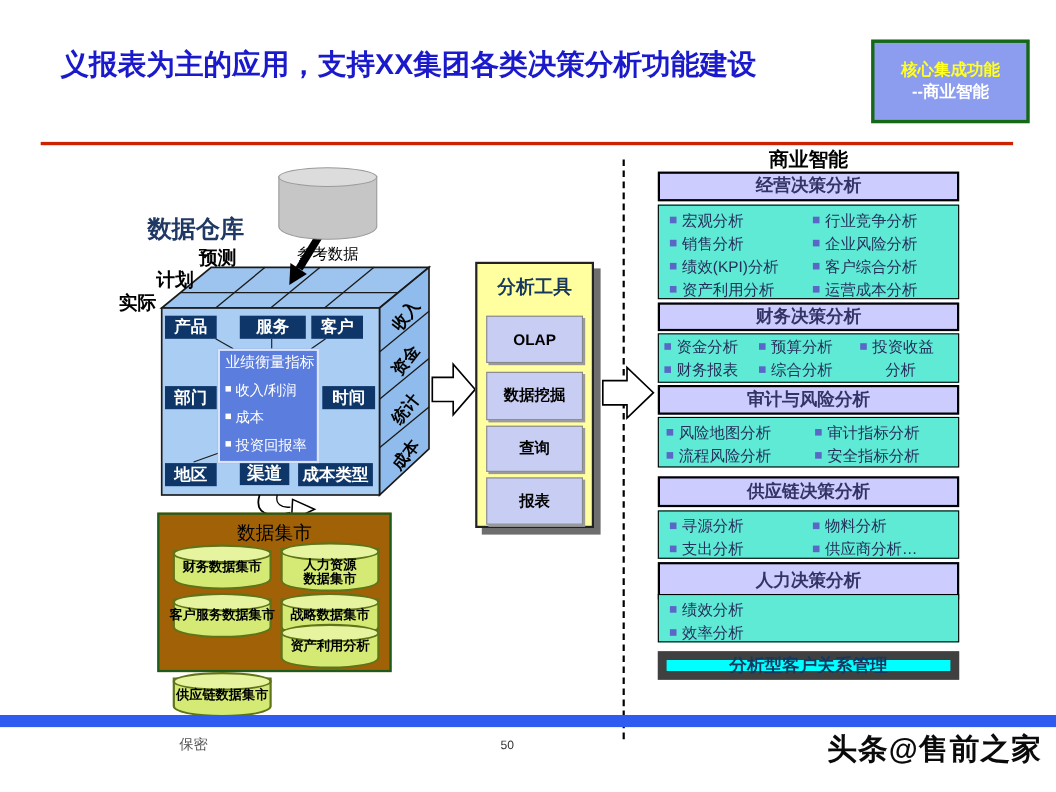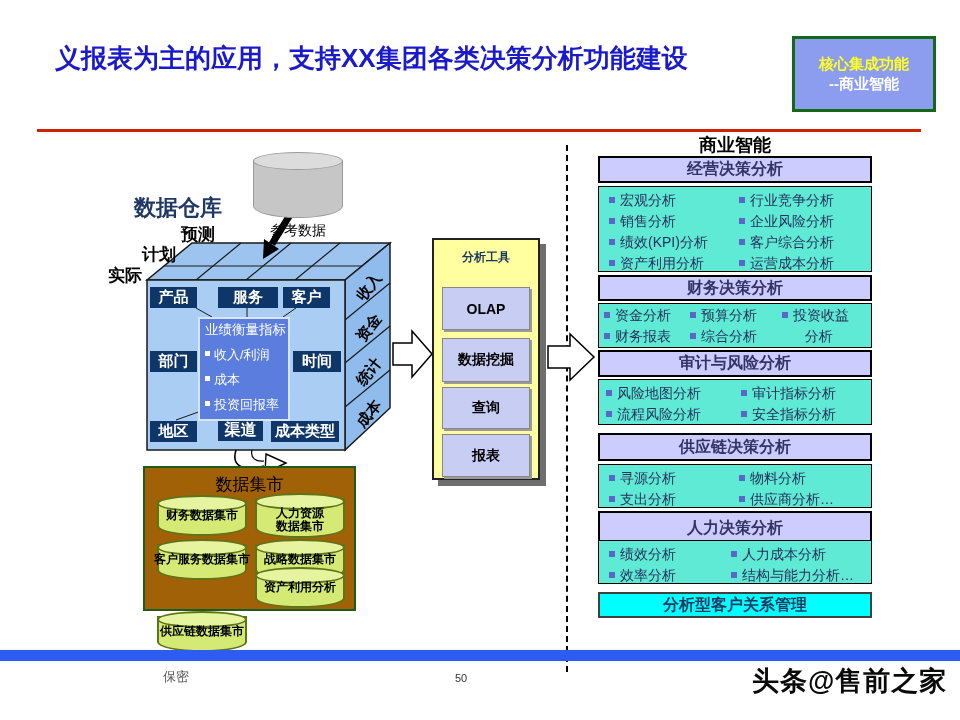--- a/index.html
+++ b/index.html
@@ -25,33 +25,33 @@
   .ref-top{position:absolute;left:0;top:0;width:88px;height:16px;background:#dcdcdc;border:1px solid #9a9a9a;border-radius:50%;}
   .ref-label{position:absolute;left:0;top:26px;width:90px;text-align:center;font-size:14px;color:#000;margin-top:44px;}
   
   .dim{background:#0e3668;color:#fff;font-weight:bold;font-size:15px;display:flex;align-items:center;justify-content:center;z-index:2;white-space:nowrap;}
   .kpi{left:198px;top:317px;width:92px;height:104px;background:#5b7ddd;border:2px solid #d8e4fb;z-index:2;color:#fff;padding:2px 0 0 5px;box-sizing:border-box;}
   .kpi-title{font-size:13.5px;margin-bottom:4px;}
   .kpi-item{display:flex;align-items:flex-start;font-size:13px;margin-top:7px;}
   .kpi-sq{width:5px;height:5px;background:#fff;margin:5px 4px 0 0;flex:none;}
   
   .tools{left:432px;top:238px;width:108px;height:242px;background:#ffffa0;border:2px solid #222;box-shadow:6px 6px 0 #6e6e6e;z-index:2;box-sizing:border-box;}
-  .tools-title{position:absolute;left:0;top:9px;width:100%;text-align:center;font-size:12px;font-weight:bold;color:#17375E;}
+  .tools-title{position:absolute;left:0;top:9px;width:100%;text-align:center;font-size:17px;font-weight:bold;color:#17375E;}
   .tool-btn{position:absolute;left:8px;width:88px;height:40px;background:#c8cdf4;border:1px solid #888;box-shadow:2px 2px 0 #9a9a9a;
             display:flex;align-items:center;justify-content:center;font-size:14px;font-weight:bold;color:#000;box-sizing:border-box;}
   
   .bi-title{left:598px;top:133px;width:274px;text-align:center;font-size:18px;font-weight:bold;color:#000;z-index:2;}
   .bi-header{left:598px;width:274px;background:#ccccff;border:2px solid #000;display:flex;align-items:center;justify-content:center;
              font-size:16px;font-weight:bold;color:#333366;z-index:2;box-sizing:border-box;}
   .bi-body{left:598px;width:274px;background:#5eead4;border:1.5px solid #000;z-index:2;box-sizing:border-box;}
   .bi-col{position:absolute;top:3px;}
   .bi-item{display:flex;align-items:flex-start;font-size:14px;color:#26305c;line-height:21px;}
   .sq{width:6px;height:6px;background:#5b67c7;margin:7px 5px 0 0;flex:none;}
   .pre{white-space:pre;}
-  .crm-bar{left:598px;top:592px;width:274px;height:26px;background:#00ffff;border:2px solid #404040;display:flex;align-items:center;justify-content:center;
+  .crm-bar{left:598px;top:592px;width:274px;height:26px;background:#00ffff;border:8px solid #404040;display:flex;align-items:center;justify-content:center;
            font-size:16px;font-weight:bold;color:#17375E;z-index:2;box-sizing:border-box;font-family:Liberation Serif, serif;}
   
   .dmart{left:143px;top:466px;width:213px;height:145px;background:#a16207;border:2px solid #1e5c1e;z-index:2;box-sizing:border-box;}
   .dmart-title{position:absolute;left:0;top:5px;width:100%;text-align:center;font-size:17px;color:#000;}
   .cyl{position:absolute;width:90px;height:36px;background:#d4ea75;border:2px solid #5f7318;border-radius:0 0 45px 45px / 0 0 10px 10px;box-sizing:border-box;}
   .cyl:before{content:"";position:absolute;left:-2px;top:-7px;width:86px;height:13px;background:#e6f4a0;border:2px solid #5f7318;border-radius:50%;}
   .cyl-label{position:absolute;left:50%;top:7px;transform:translateX(-50%);font-size:12px;font-weight:bold;color:#000;white-space:pre;text-align:center;line-height:13px;}
   
   .foot-bar{left:0;top:650px;width:960px;height:11px;background:#2e5bf0;z-index:3;}
   .conf{left:163px;top:668px;font-size:13px;color:#555;z-index:3;}
@@ -283,30 +283,20 @@
     <div class="bi-col" style="left:10px;">
       <div class="bi-item">
           <span class="sq"></span>
           <span>绩效分析</span>
         </div>
       <div class="bi-item">
           <span class="sq"></span>
           <span>效率分析</span>
         </div>
     </div>
-    <div class="bi-col" style="left:132px;">
-      <div class="bi-item">
-          <span class="sq"></span>
-          <span>人力成本分析</span>
-        </div>
-      <div class="bi-item">
-          <span class="sq"></span>
-          <span>结构与能力分析…</span>
-        </div>
-    </div>
   </div>
 
   <div class="abs crm-bar">分析型客户关系管理</div>
 
   <div class="abs dmart">
     <div class="dmart-title">数据集市</div>
     <div class="cyl" style="left:12px;top:32px;">
         <div class="cyl-label">财务数据集市</div>
       </div>
     <div class="cyl" style="left:110px;top:30px;height:40px;">

